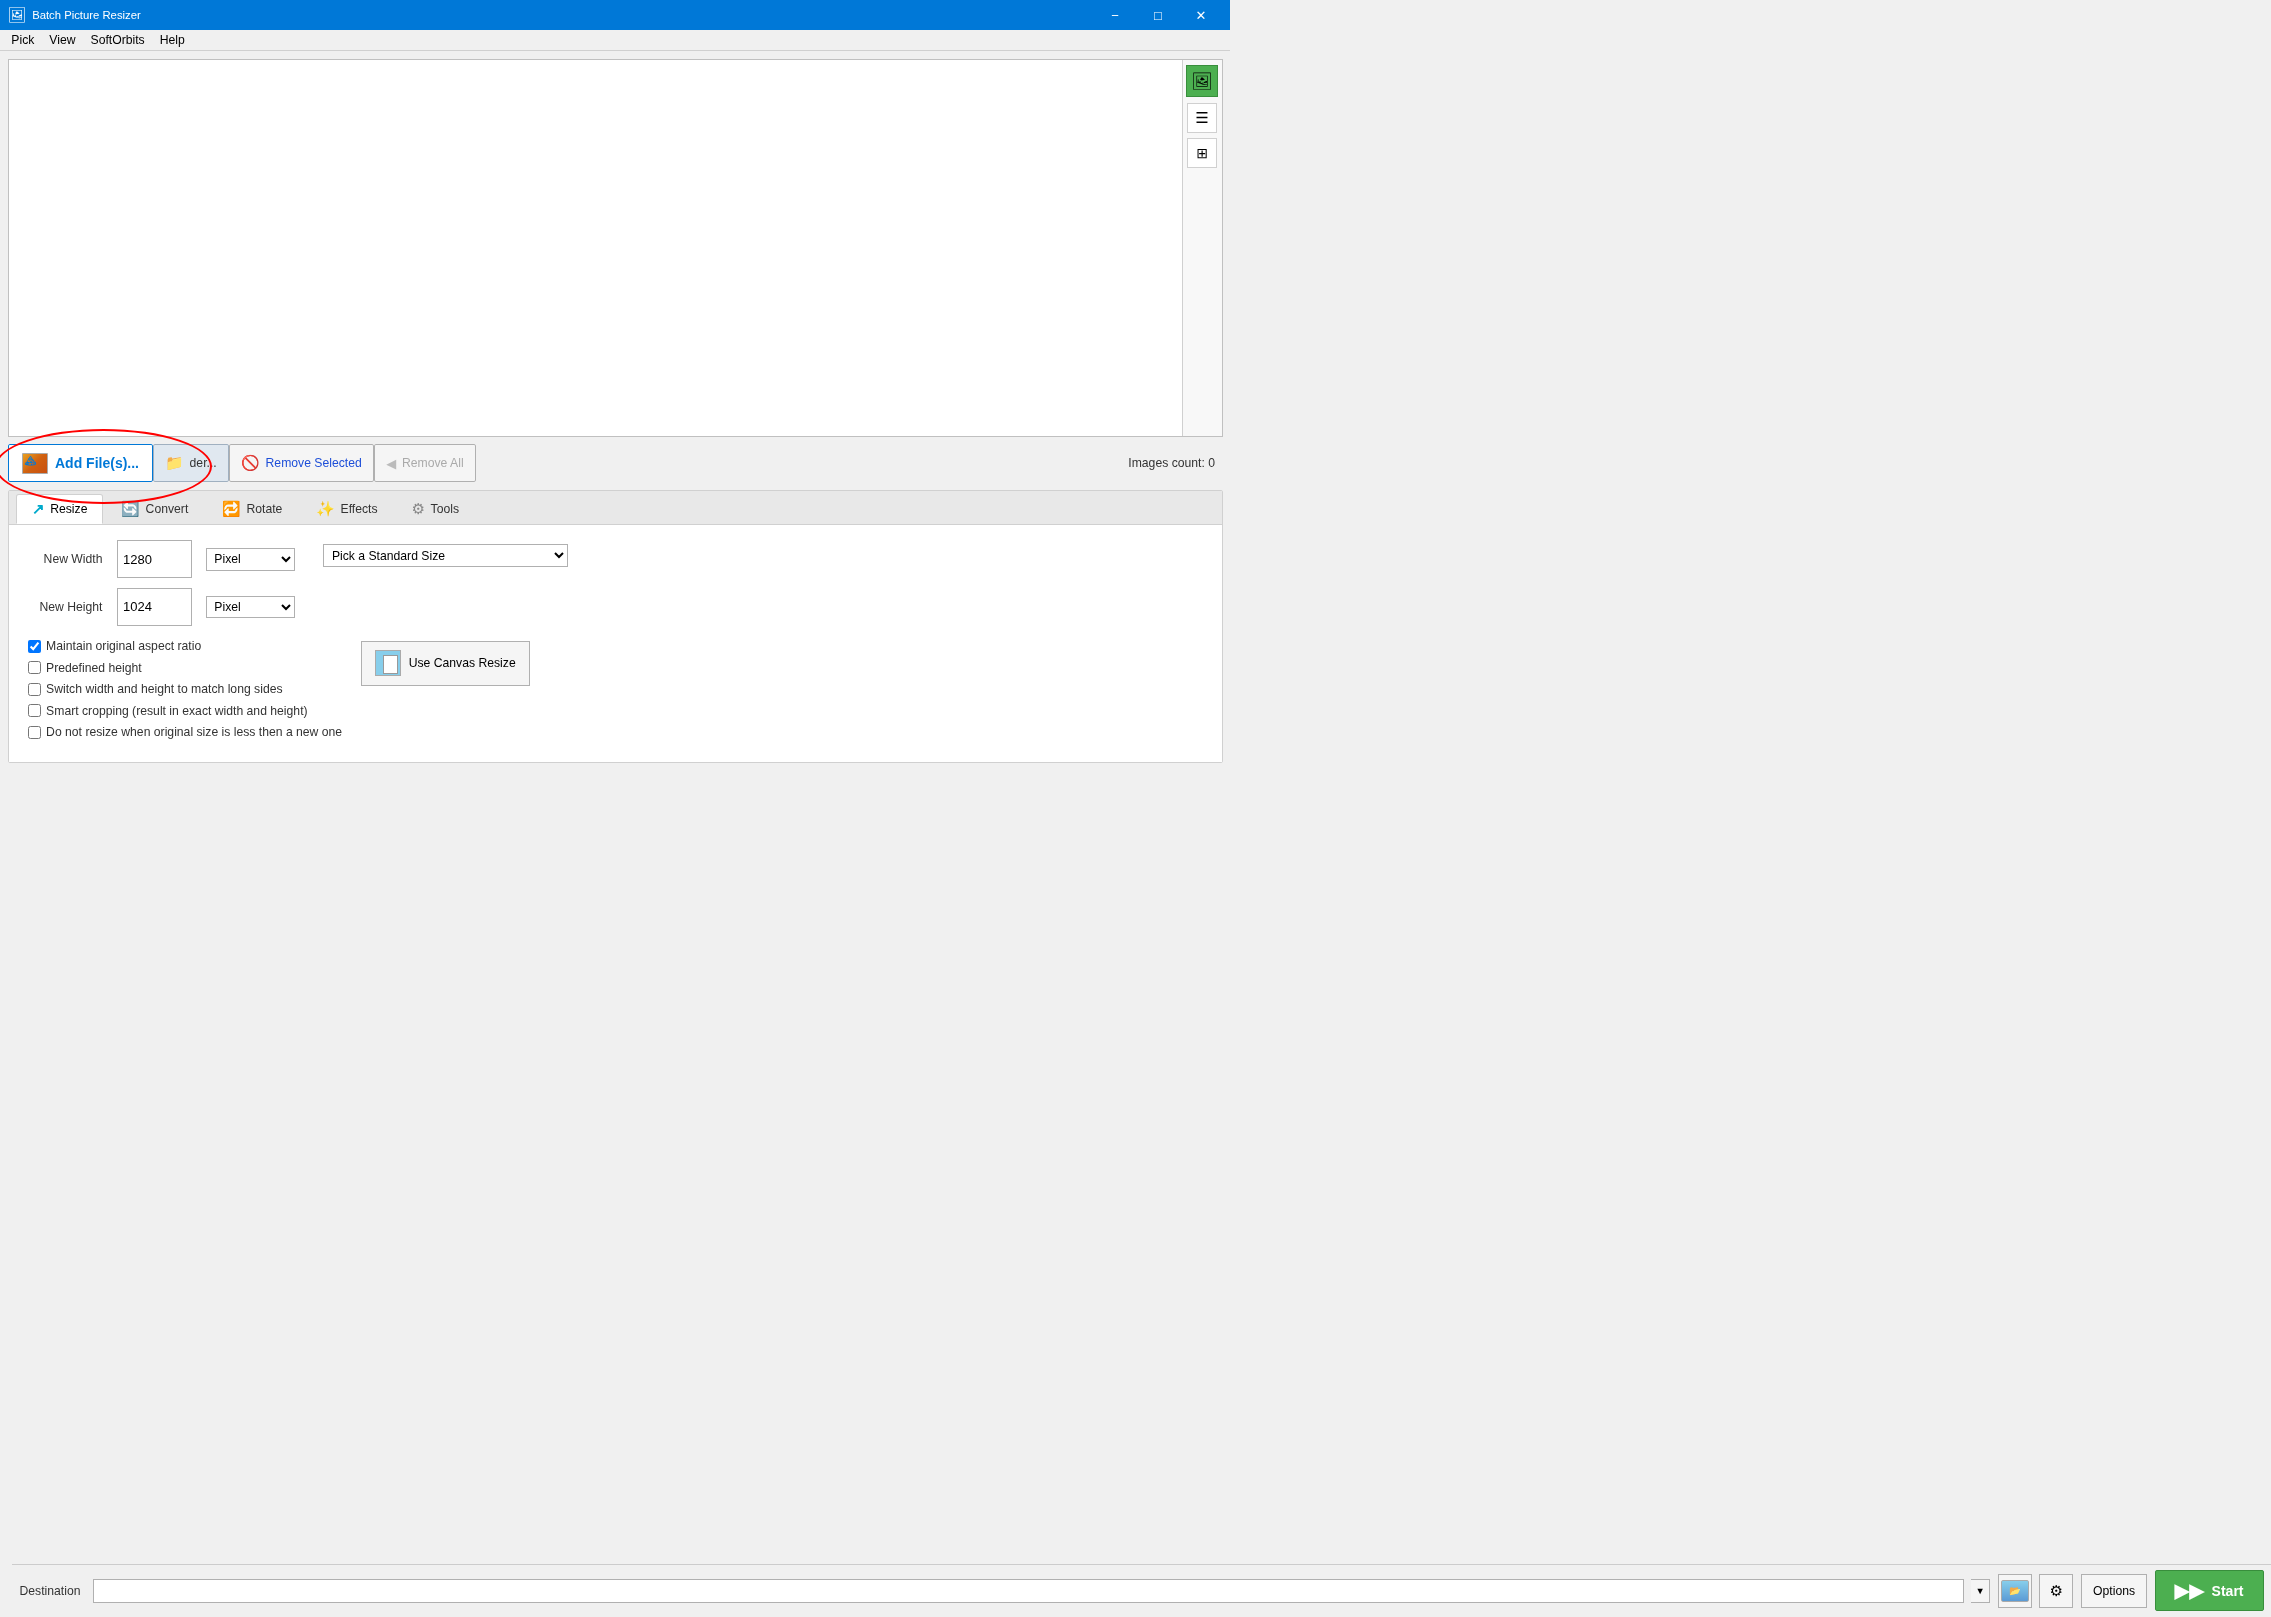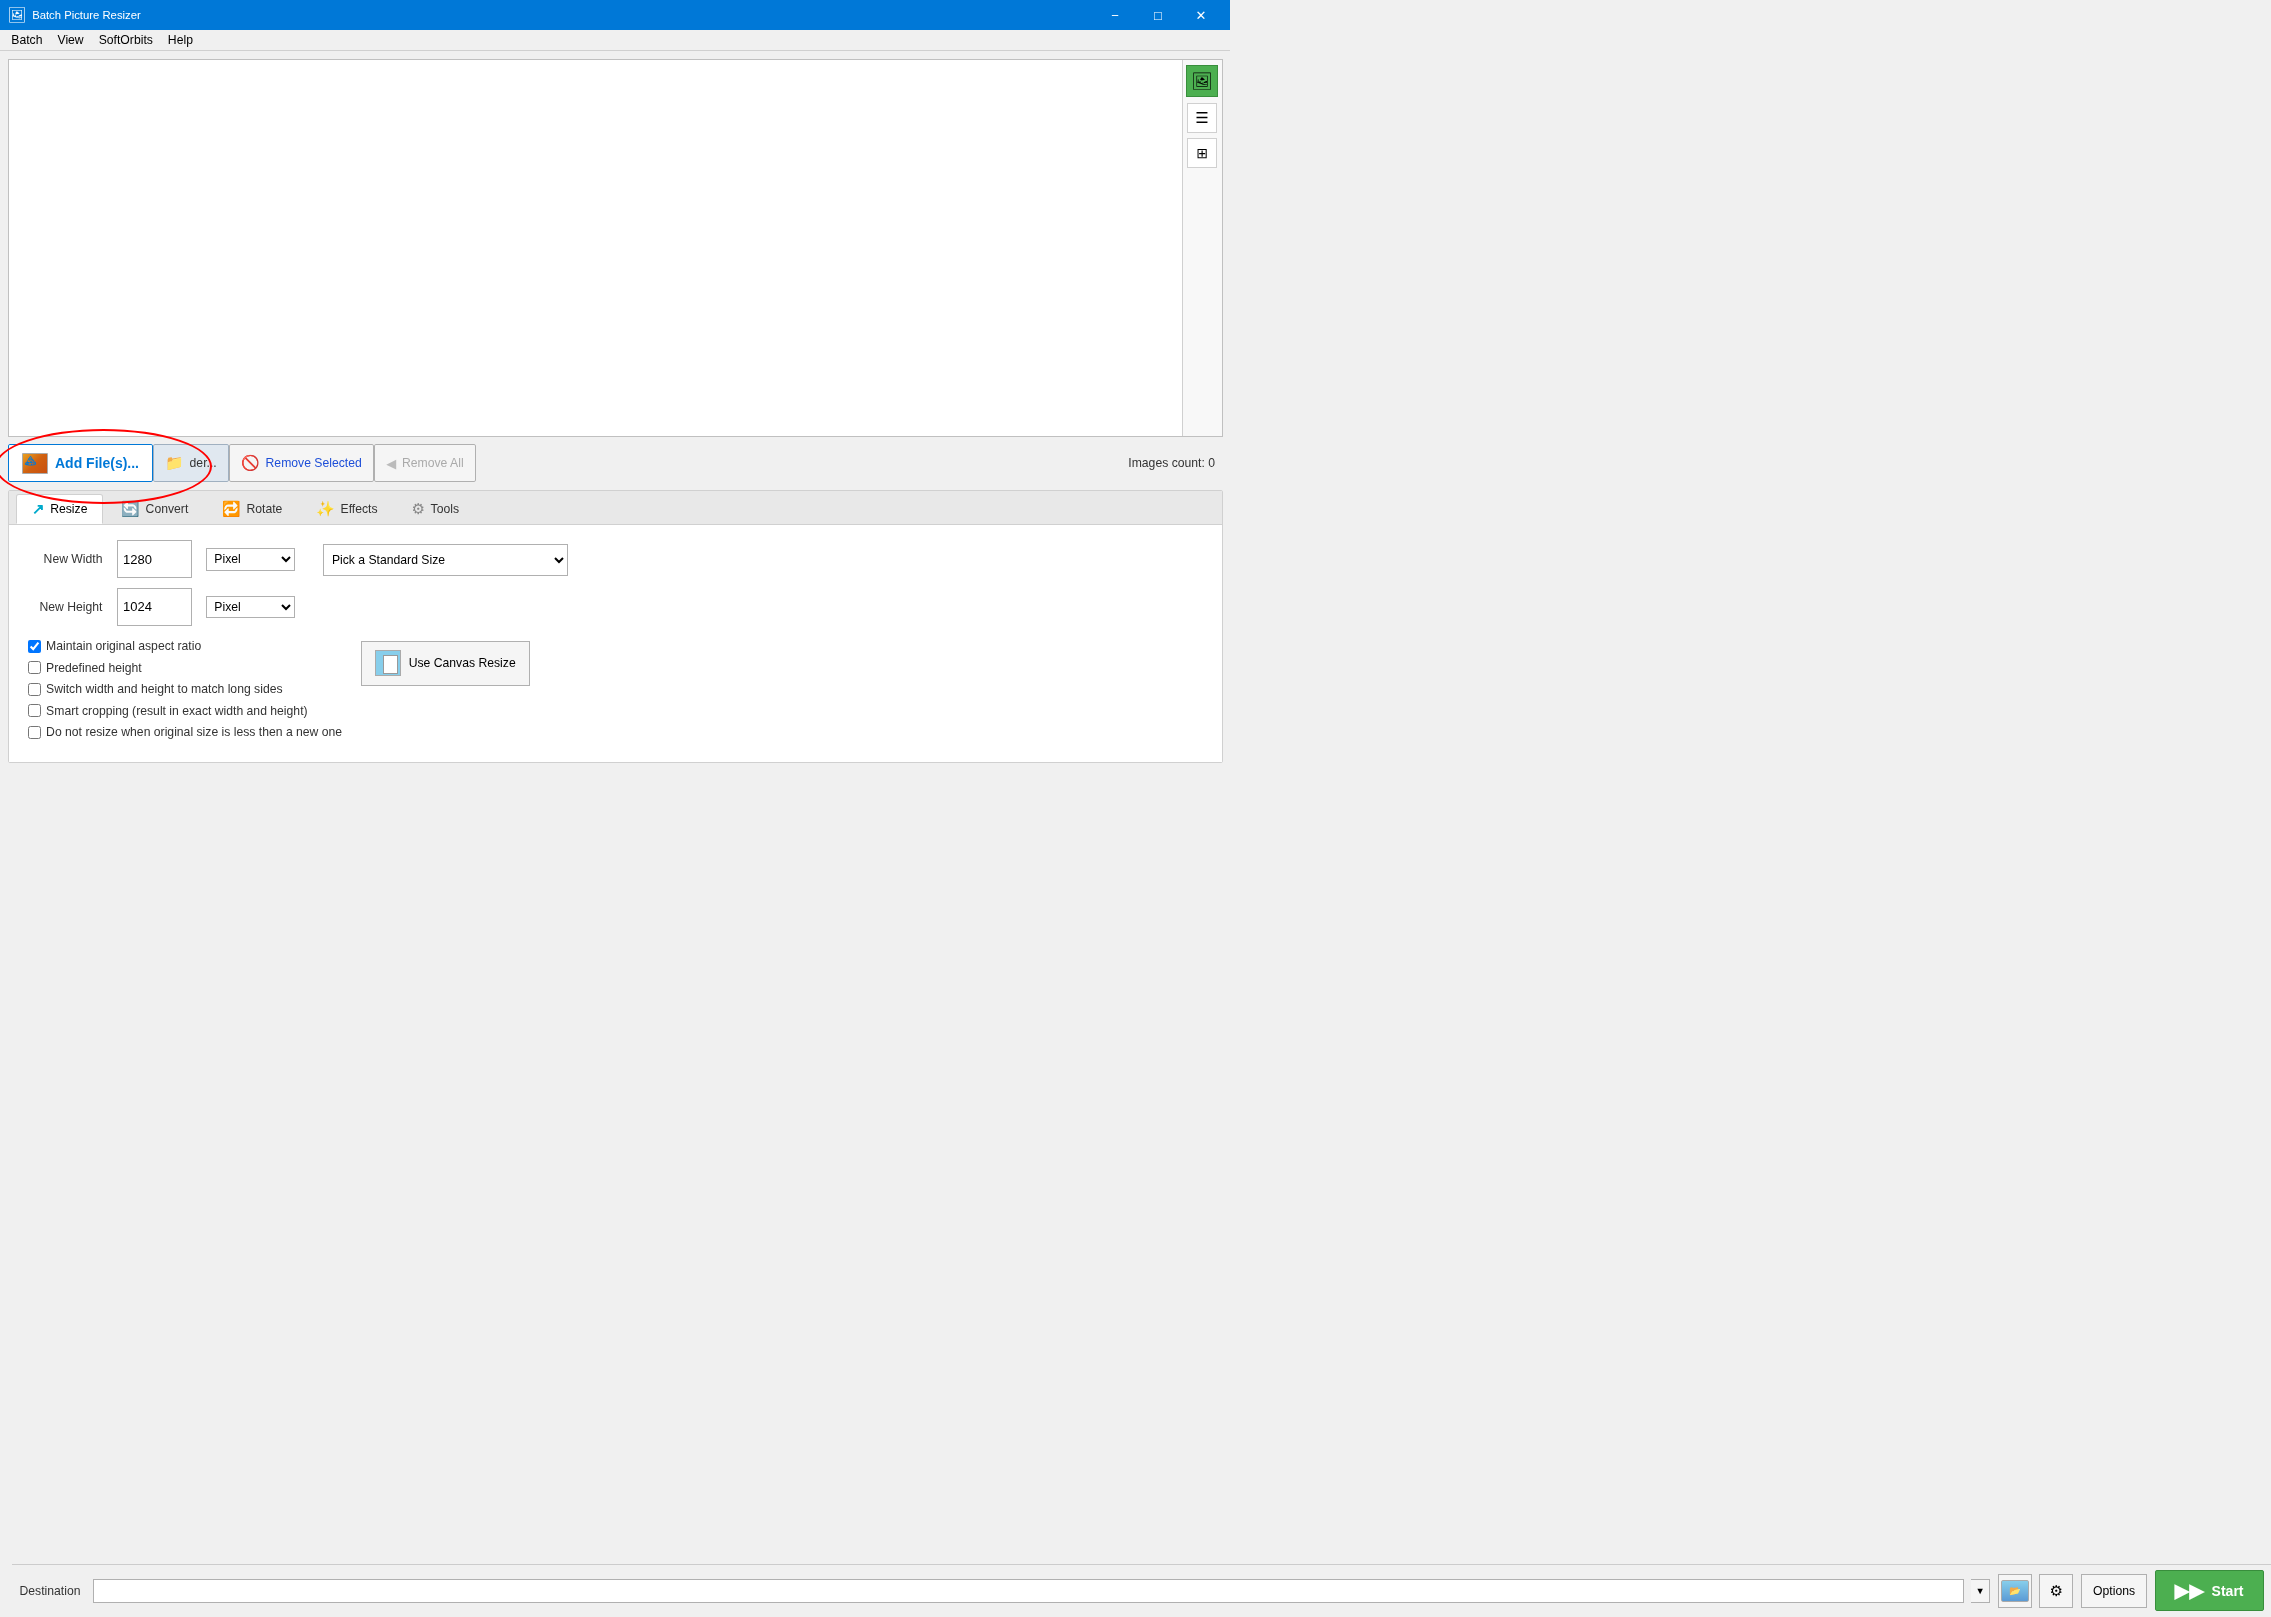--- a/index.html
+++ b/index.html
@@ -231,21 +231,21 @@
     }
     .form-select {
       height: 22.6px;
       border: 0.9px solid #b0b0b0;
       background: white;
       font-size: 12.2px;
       padding: 0 3.8px;
     }
     .standard-size-select {
       width: 245px;
-      height: 32px;
+      height: 23px;
     }
 
     
     .checkbox-row {
       display: flex;
       align-items: center;
       gap: 5.6px;
       margin-bottom: 7.5px;
       font-size: 12.2px;
       color: #333;
@@ -424,21 +424,21 @@
     <span class="title-text">Batch Picture Resizer</span>
   </div>
   <div class="title-bar-controls">
     <button class="title-btn">−</button>
     <button class="title-btn">□</button>
     <button class="title-btn close">✕</button>
   </div>
 </div>
 
 <div class="menu-bar">
-  <span class="menu-item">Batch</span>
+  <span class="menu-item">Pick</span>
   <span class="menu-item">View</span>
   <span class="menu-item">SoftOrbits</span>
   <span class="menu-item">Help</span>
 </div>
 
 <div class="main-container">
 
   <div class="file-list-container">
     <div class="file-list-main"></div>
     <div class="file-list-sidebar">

